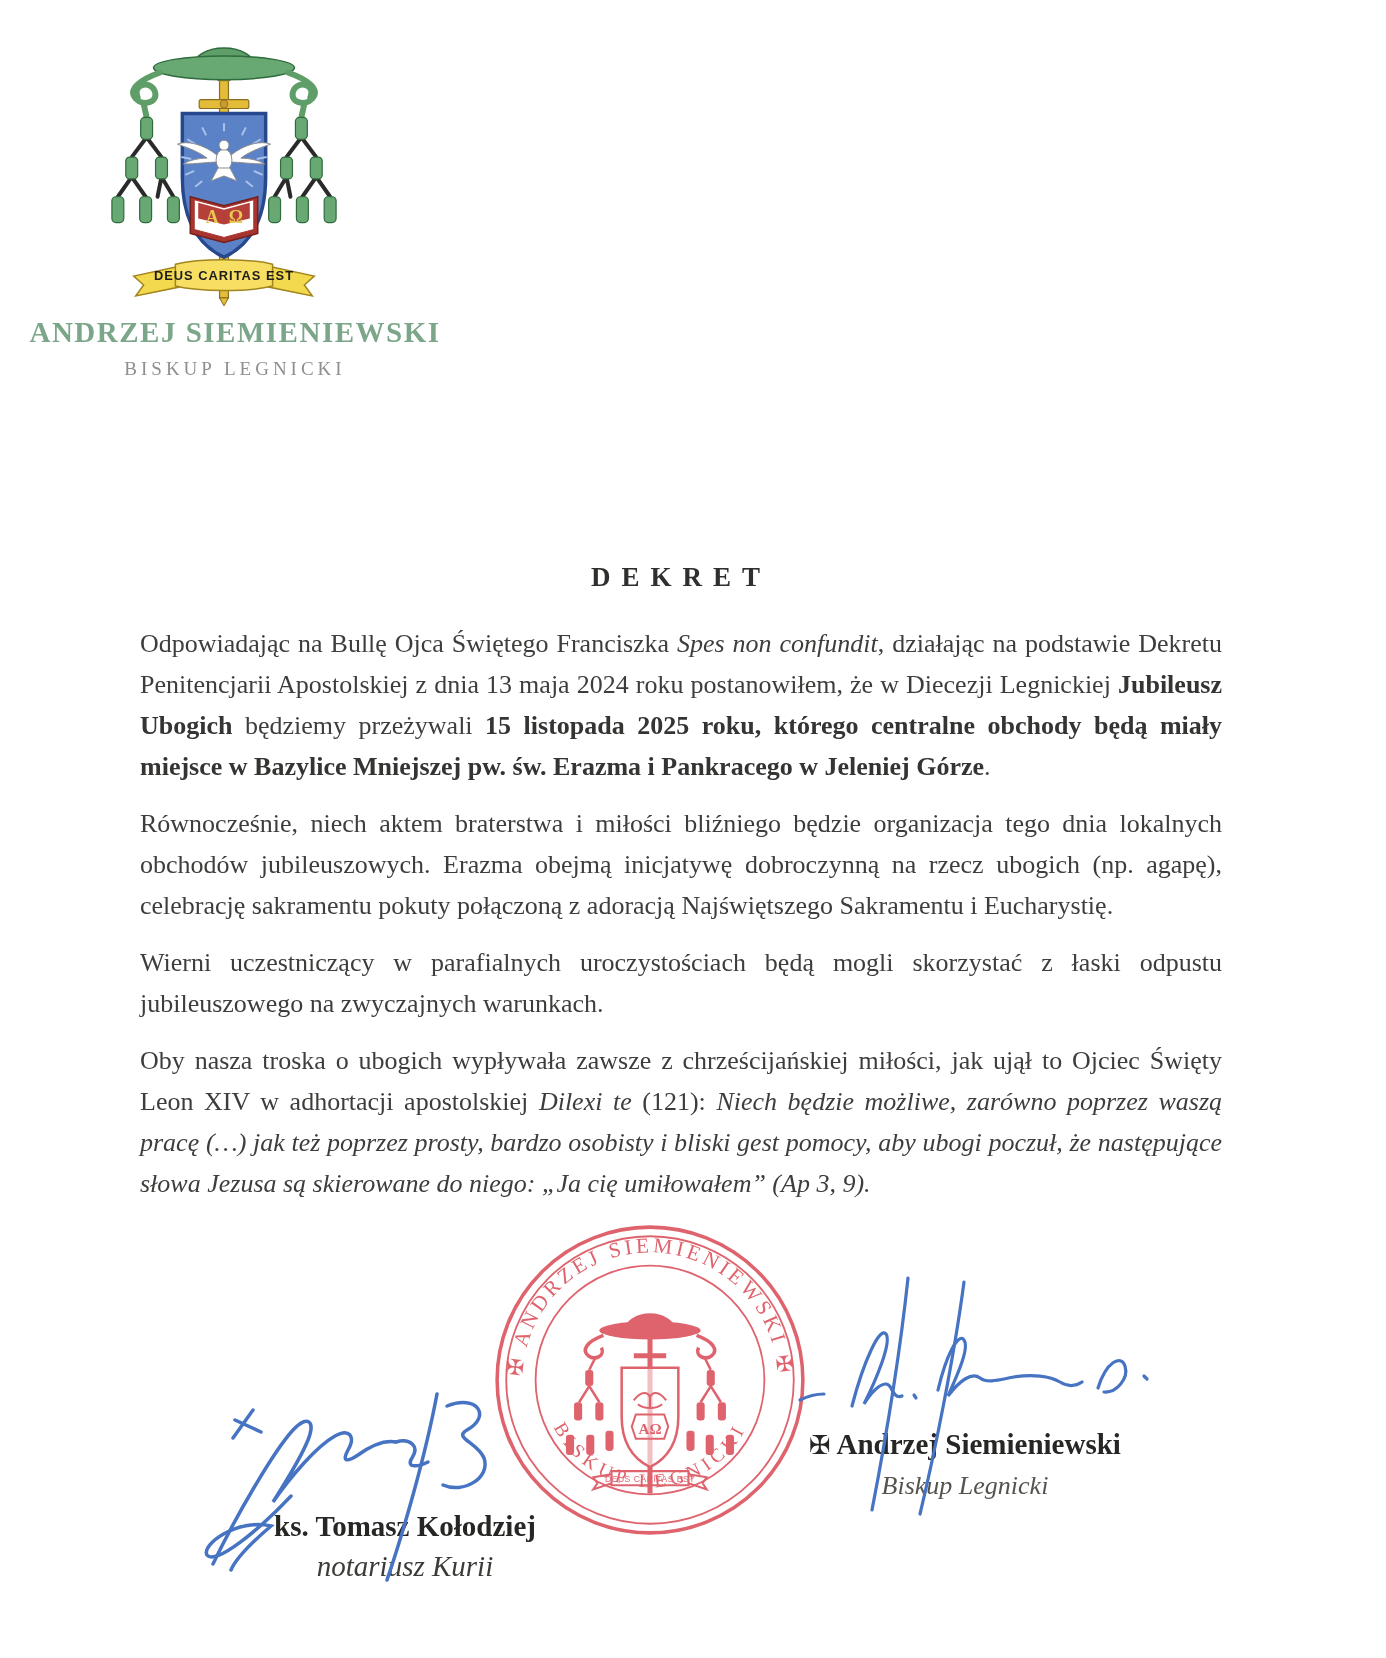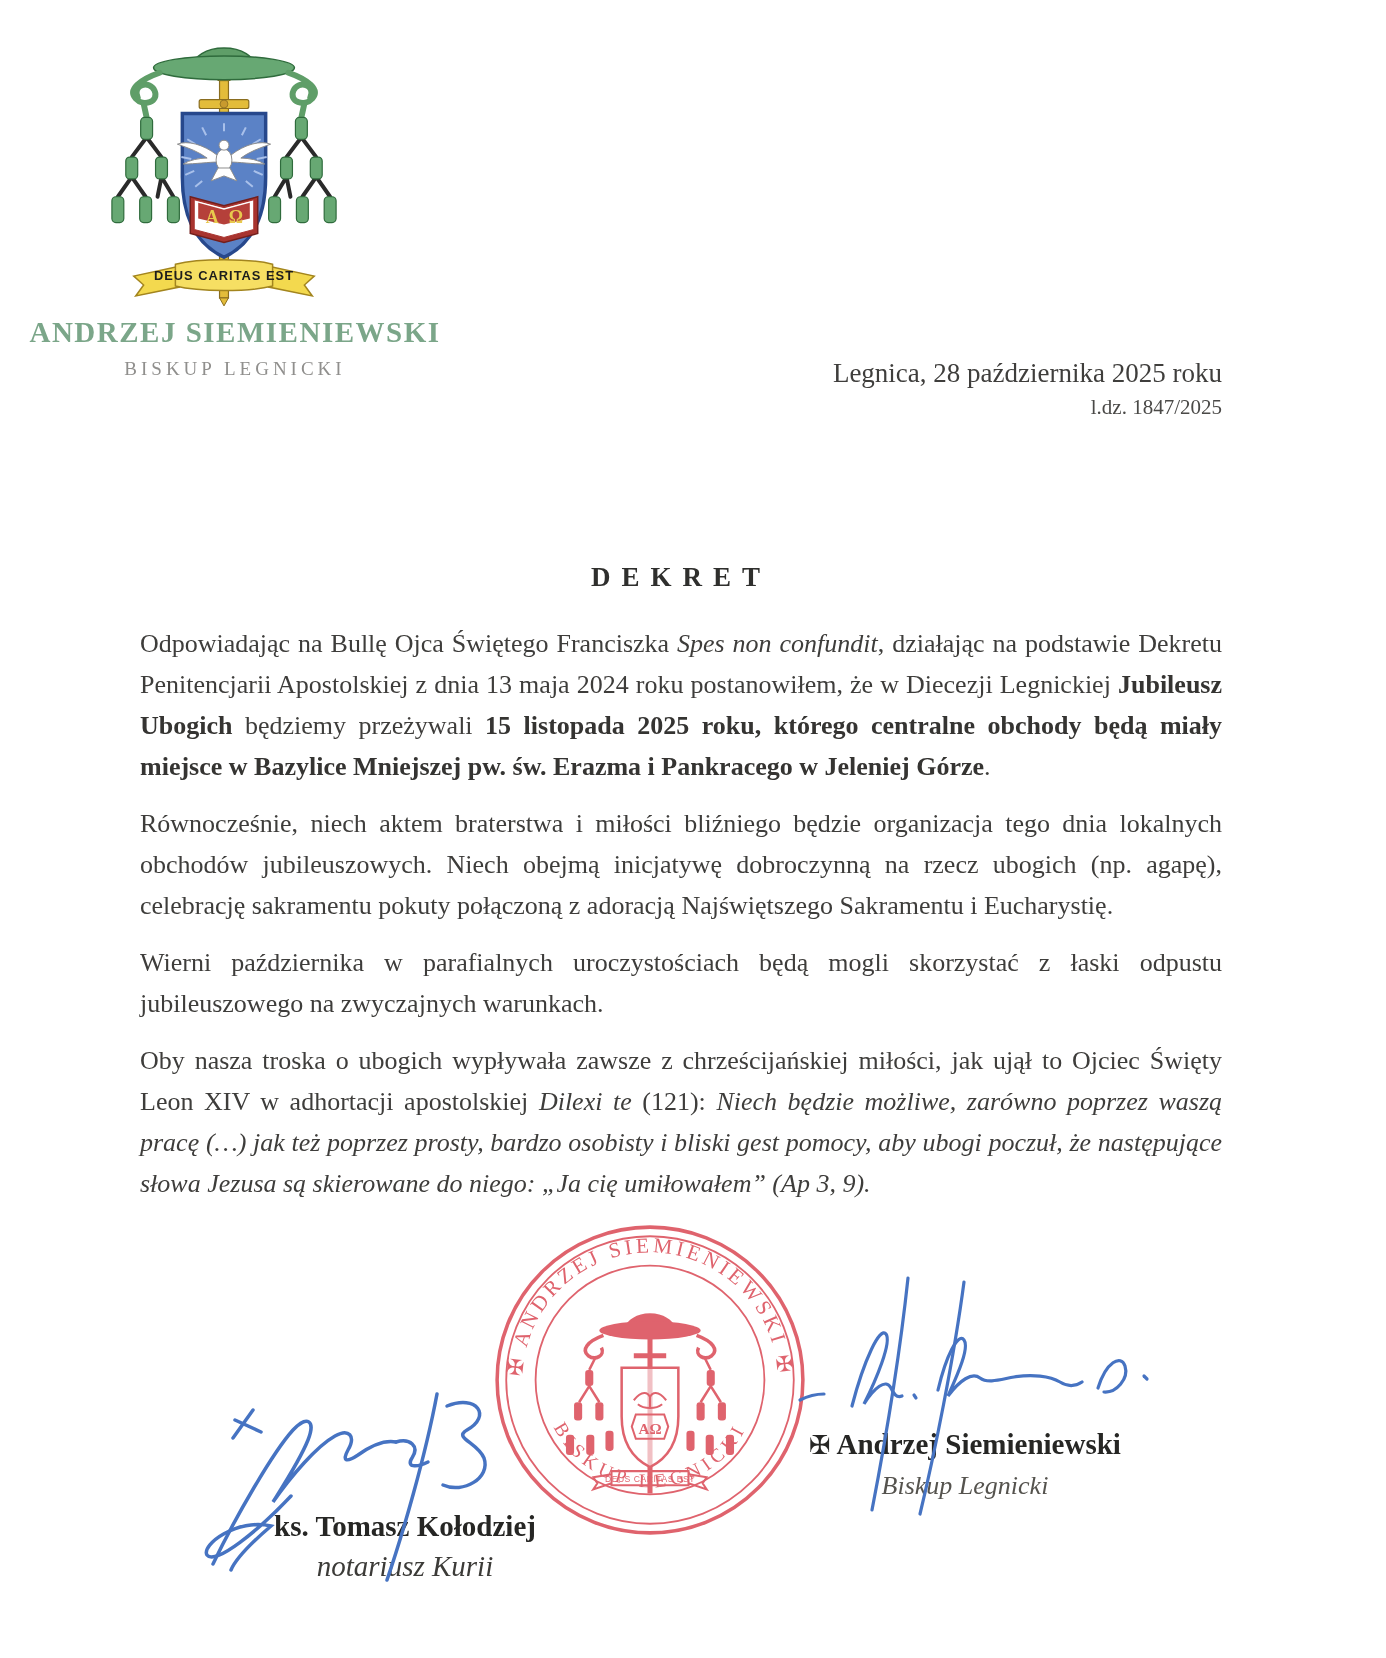--- a/index.html
+++ b/index.html
@@ -126,30 +126,26 @@
       <path d="M 76,238 C 100,232 150,232 174,238 L 174,260 C 150,266 100,266 76,260 Z" fill="#f6df63" stroke="#a3851e" stroke-width="1.5"></path>
       <text x="125" y="254" text-anchor="middle" font-size="13" letter-spacing="1" fill="#1c1c1c" font-family="Liberation Sans, sans-serif" font-weight="bold">DEUS CARITAS EST</text>
     </g>
   </svg>
 
   <div class="letterhead">
     <div class="lh-name">ANDRZEJ SIEMIENIEWSKI</div>
     <div class="lh-title">BISKUP LEGNICKI</div>
   </div>
 
-  <div class="dateline">
-    <div class="place-date">Legnica, 28 października 2025 roku</div>
-    <div class="refnum">l.dz. 1847/2025</div>
-  </div>
 
   <div class="decree">
     <h1>DEKRET</h1>
     <p><span>Odpowiadając na Bullę Ojca Świętego Franciszka </span><em>Spes non confundit</em><span>, działając na podstawie Dekretu Penitencjarii Apostolskiej z dnia 13 maja 2024 roku postanowiłem, że w Diecezji Legnickiej </span><b>Jubileusz Ubogich</b><span> będziemy przeżywali </span><b>15 listopada 2025 roku, którego centralne obchody będą miały miejsce w Bazylice Mniejszej pw. św. Erazma i Pankracego w Jeleniej Górze</b><span>.</span></p>
-    <p>Równocześnie, niech aktem braterstwa i miłości bliźniego będzie organizacja tego dnia lokalnych obchodów jubileuszowych. Niech obejmą inicjatywę dobroczynną na rzecz ubogich (np. agapę), celebrację sakramentu pokuty połączoną z adoracją Najświętszego Sakramentu i Eucharystię.</p>
-    <p>Wierni października w parafialnych uroczystościach będą mogli skorzystać z łaski odpustu jubileuszowego na zwyczajnych warunkach.</p>
+    <p>Równocześnie, niech aktem braterstwa i miłości bliźniego będzie organizacja tego dnia lokalnych obchodów jubileuszowych. Erazma obejmą inicjatywę dobroczynną na rzecz ubogich (np. agapę), celebrację sakramentu pokuty połączoną z adoracją Najświętszego Sakramentu i Eucharystię.</p>
+    <p>Wierni uczestniczący w parafialnych uroczystościach będą mogli skorzystać z łaski odpustu jubileuszowego na zwyczajnych warunkach.</p>
     <p><span>Oby nasza troska o ubogich wypływała zawsze z chrześcijańskiej miłości, jak ujął to Ojciec Święty Leon XIV w adhortacji apostolskiej </span><em>Dilexi te</em><span> (121): </span><em>Niech będzie możliwe, zarówno poprzez waszą pracę (…) jak też poprzez prosty, bardzo osobisty i bliski gest pomocy, aby ubogi poczuł, że następujące słowa Jezusa są skierowane do niego: „Ja cię umiłowałem” (Ap 3, 9).</em></p>
   </div>
 
   <svg class="seal" viewBox="0 0 320 320">
     <g stroke="#dd5863" fill="none">
       <circle cx="160" cy="160" r="151" stroke-width="3.5"></circle>
       <circle cx="160" cy="160" r="142" stroke-width="1.8"></circle>
       <circle cx="160" cy="160" r="113" stroke-width="1.8"></circle>
     </g>
     <path id="seal-top-arc" d="M 34,160 A 126,126 0 1 1 286,160" fill="none"></path>

